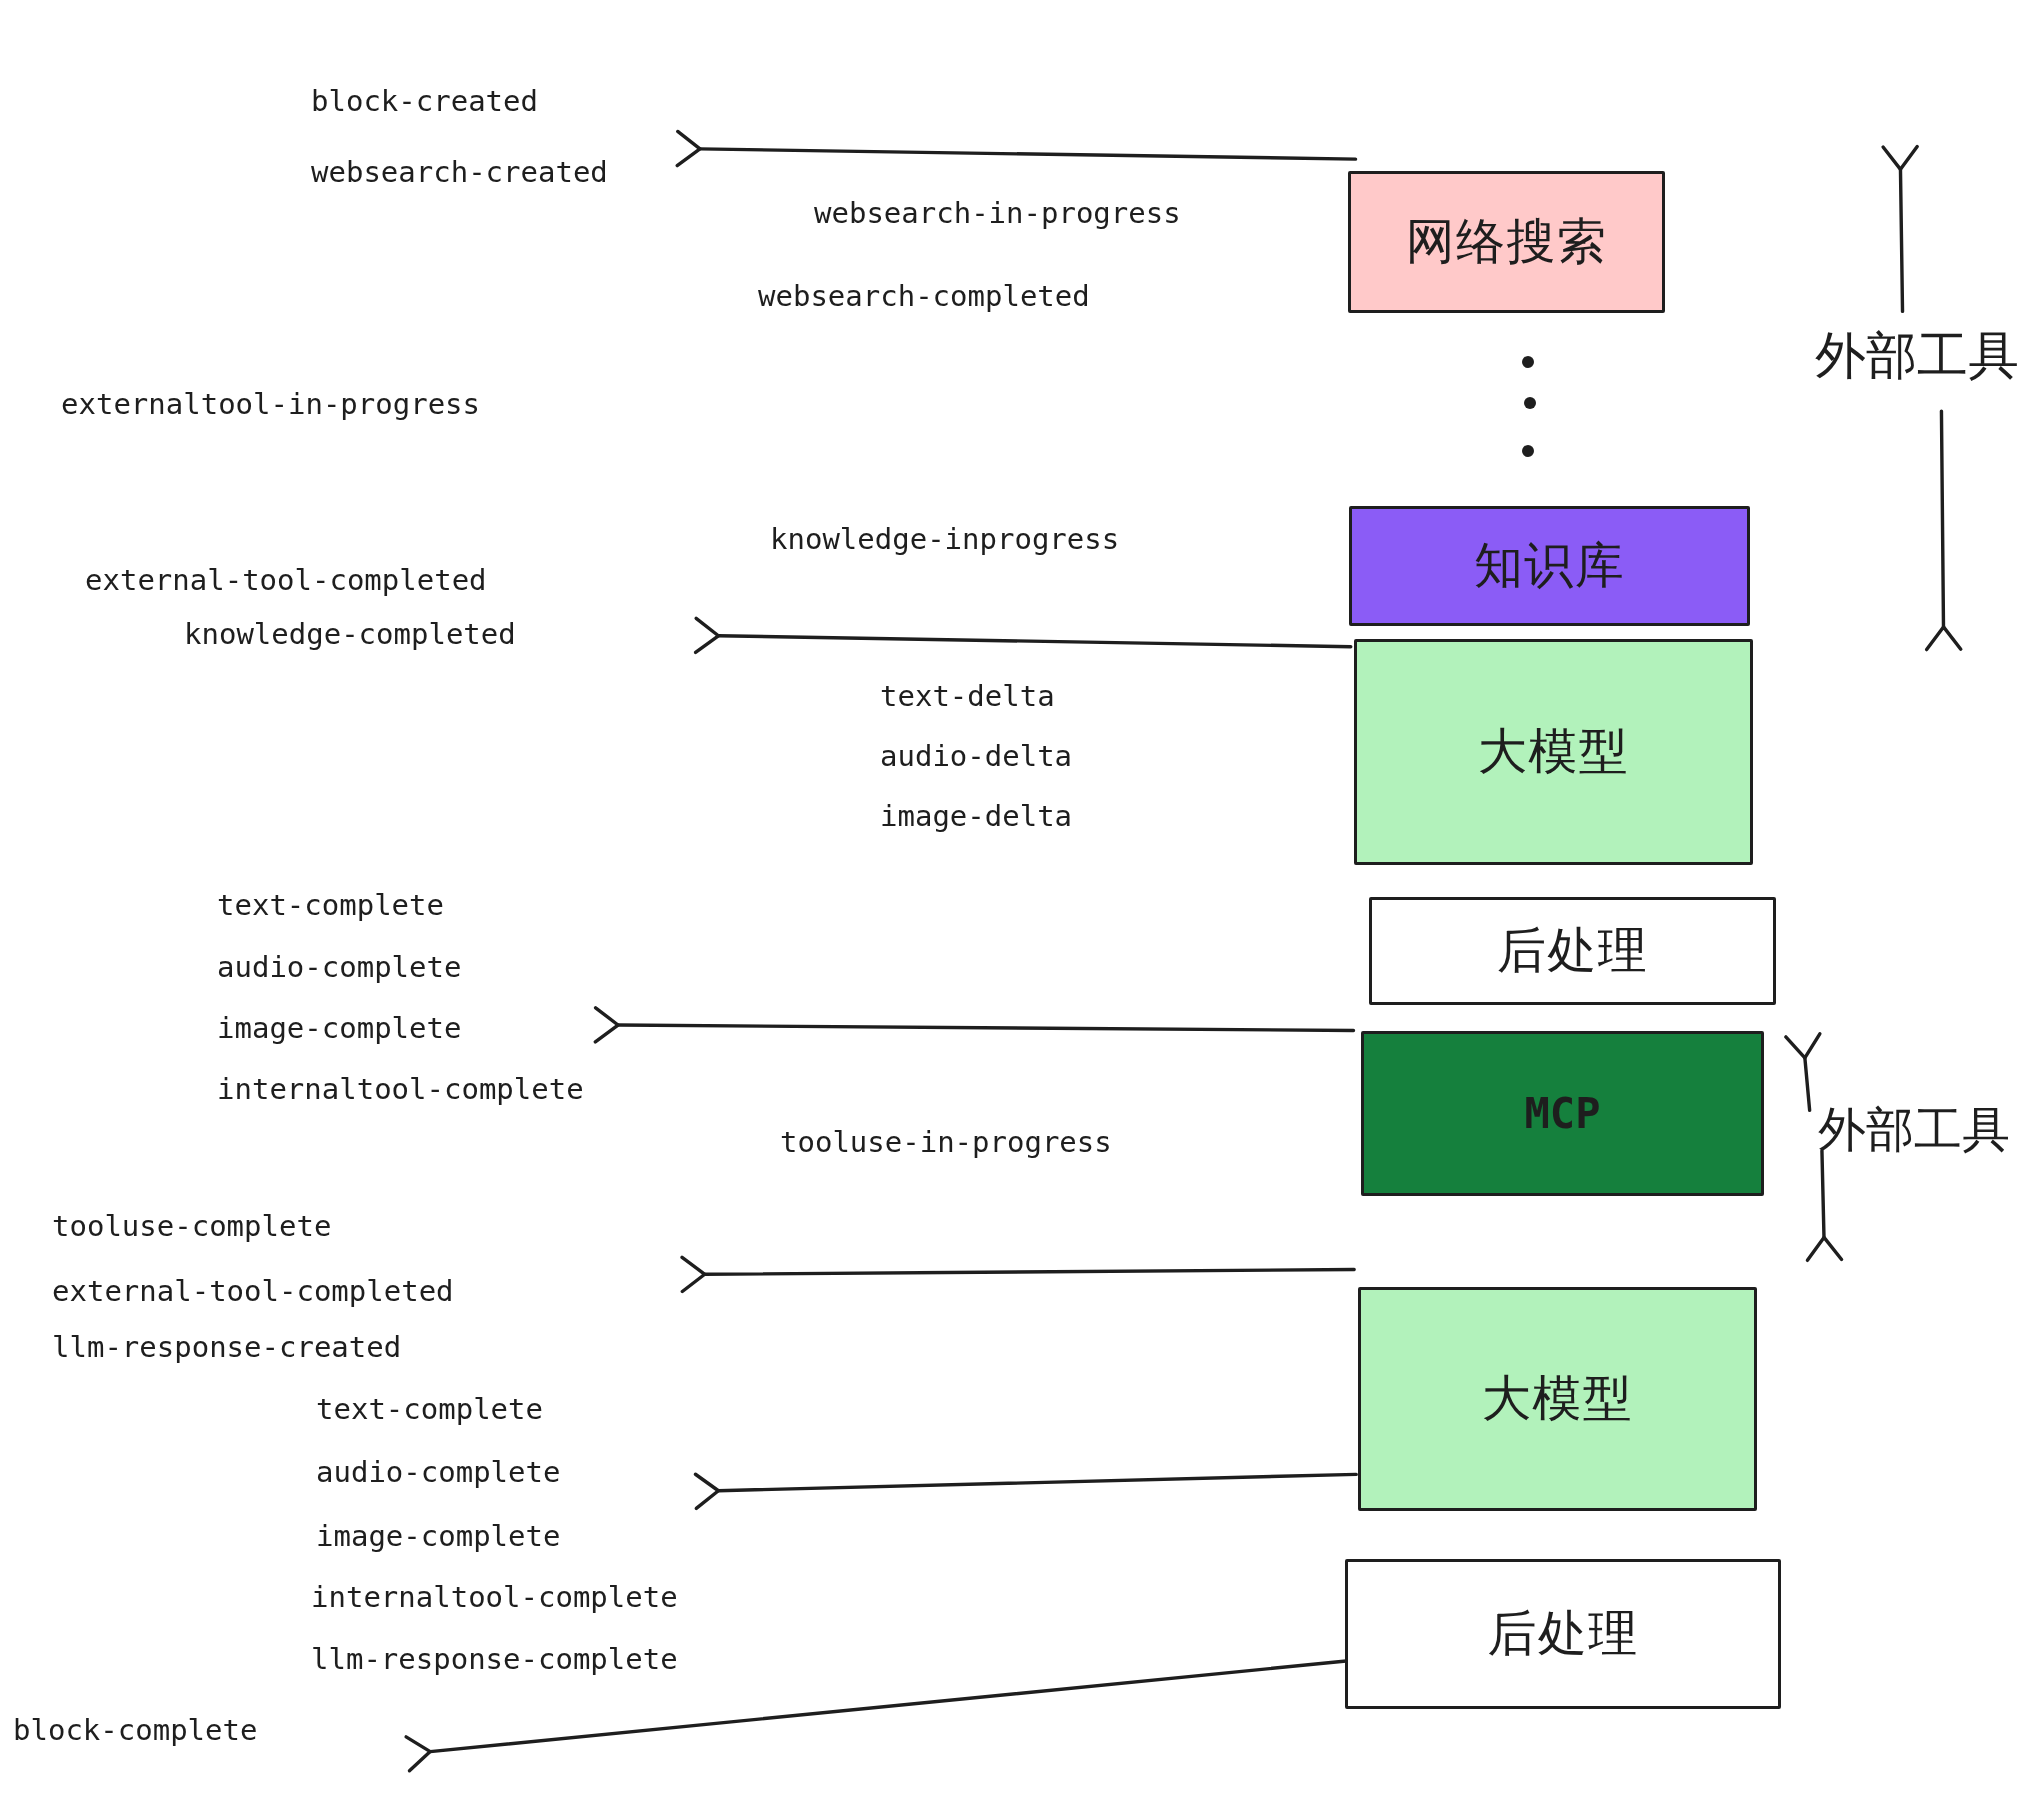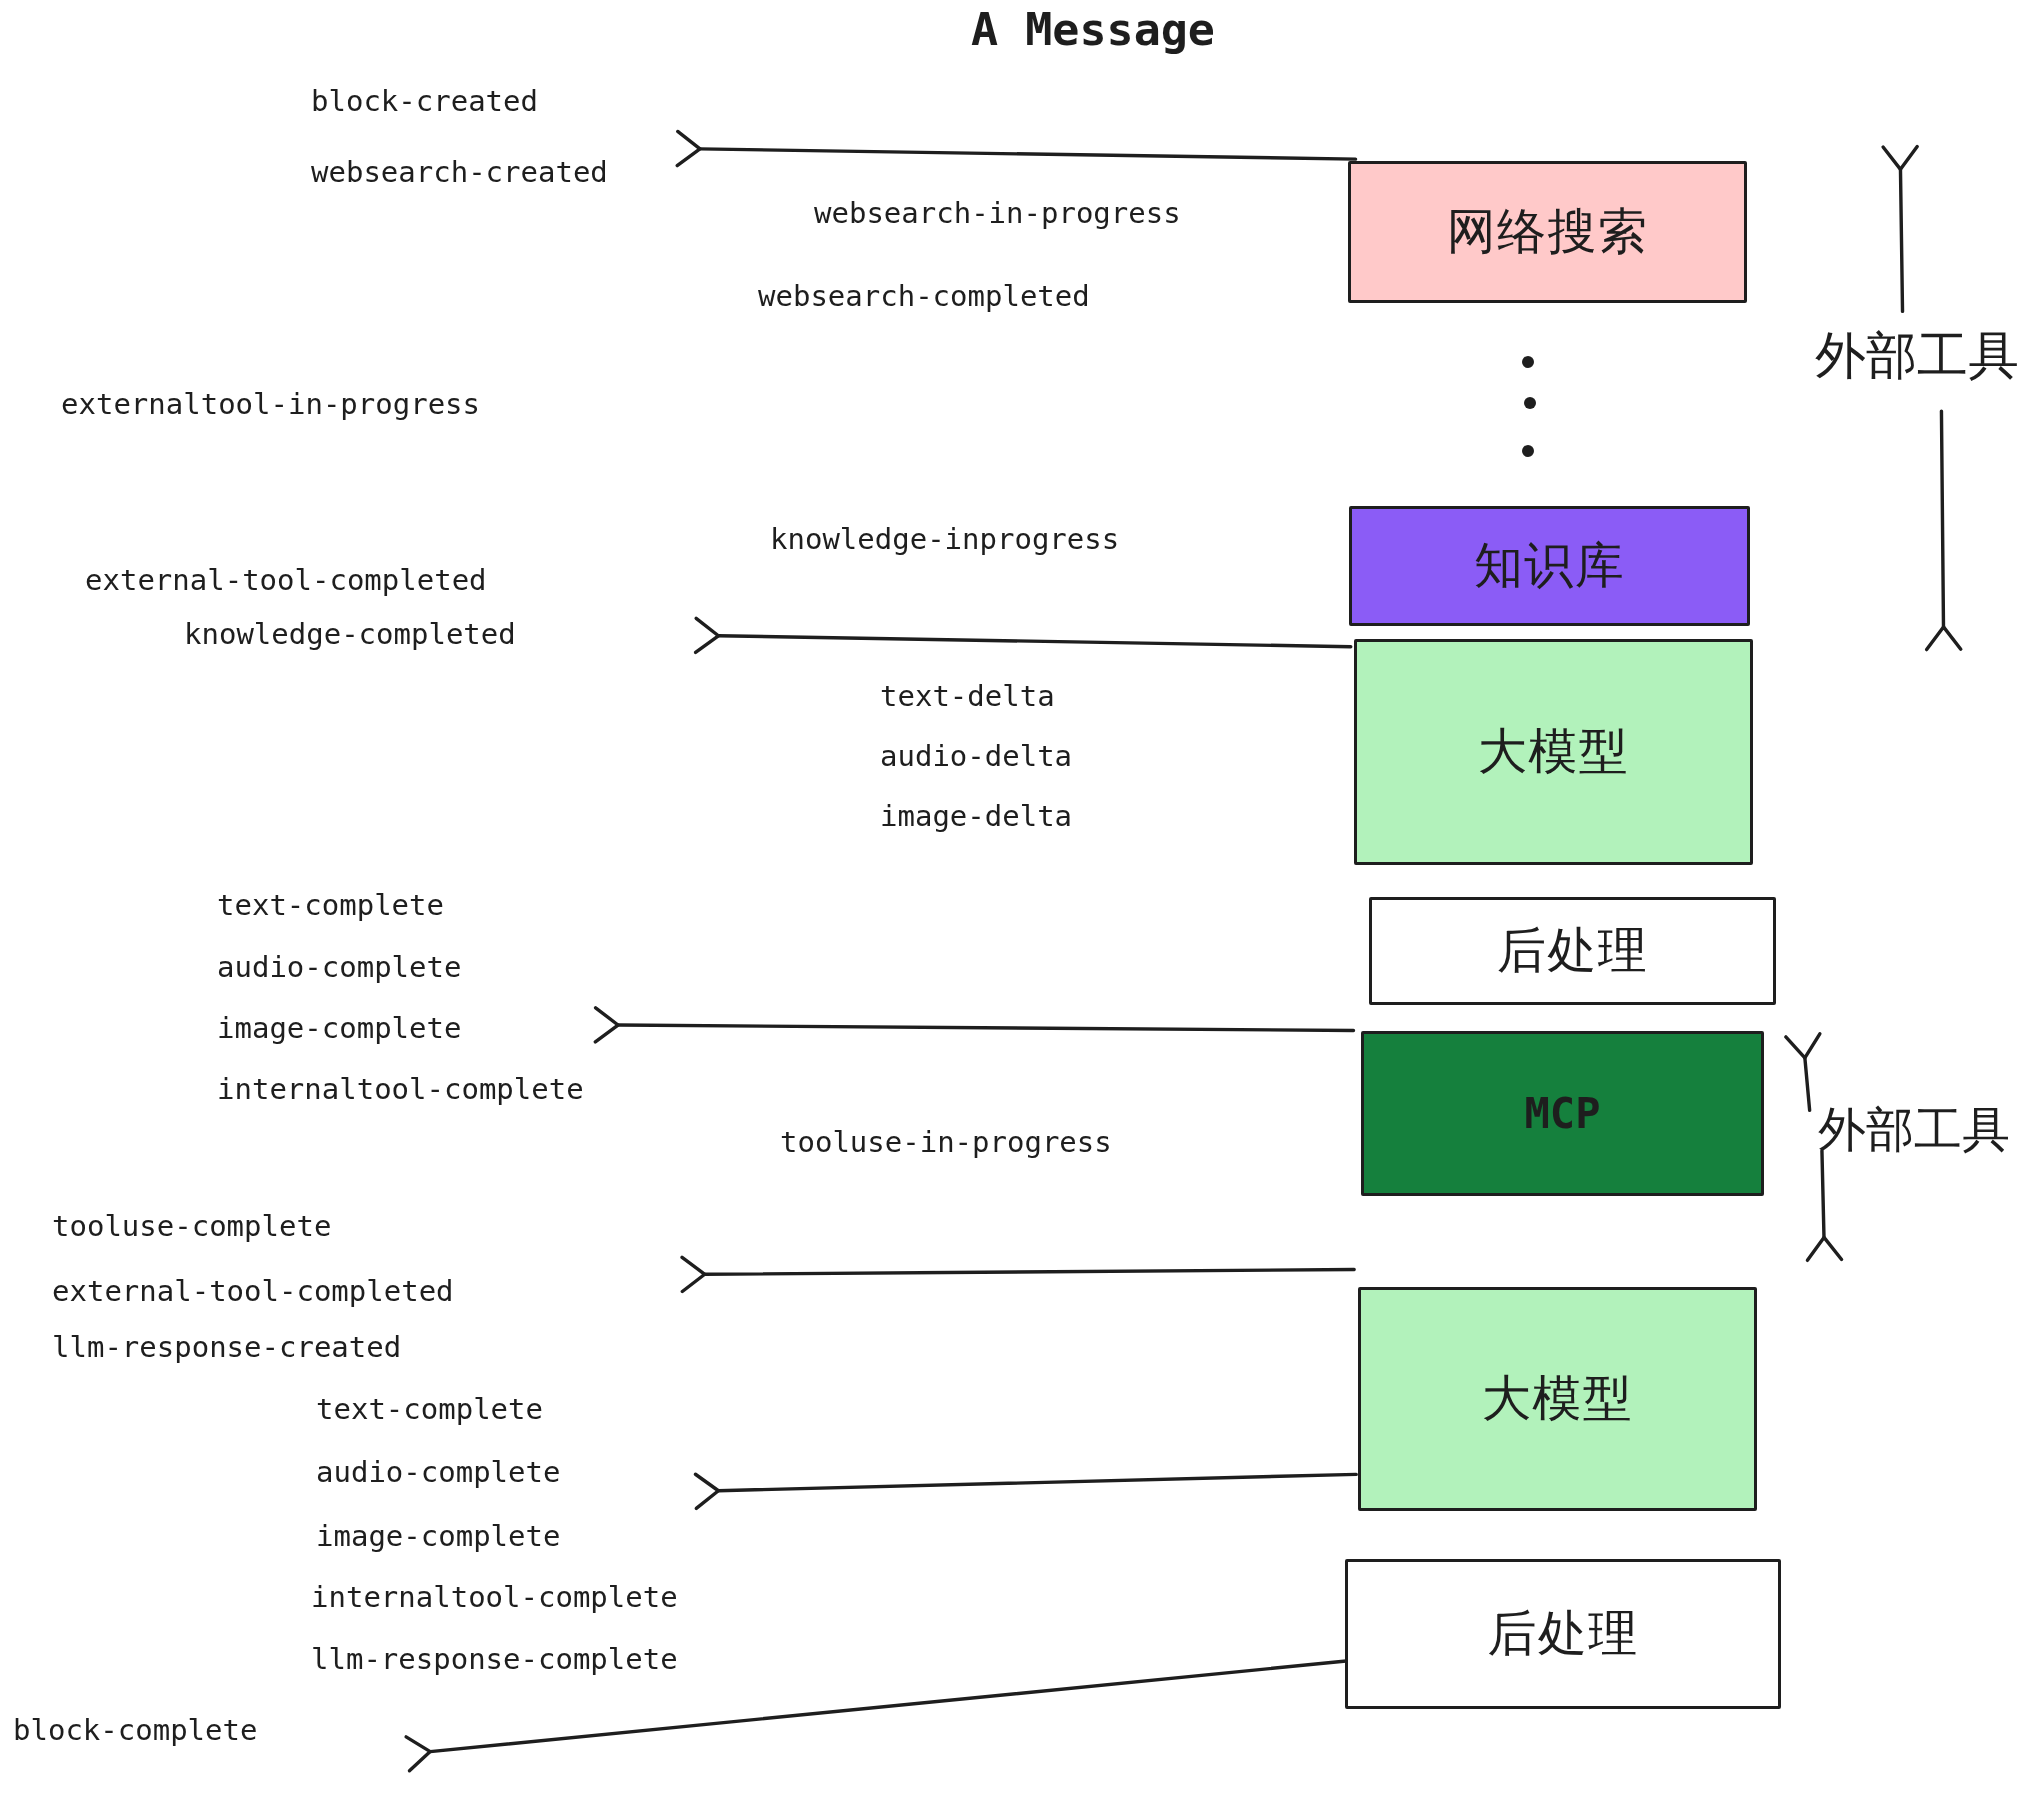--- a/index.html
+++ b/index.html
@@ -82,24 +82,23 @@
       <path d="M1983,1859 L1032,1866" marker-end="url(#ah)"></path>
       <path d="M1986,2159 L1052,2183" marker-end="url(#ah)"></path>
       <path d="M1975,2432 L630,2565" marker-end="url(#ah)"></path>
       <path d="M2786,456 L2783,248" marker-end="url(#ah)"></path>
       <path d="M2843,602 L2846,918" marker-end="url(#ah)"></path>
       <path d="M2650,1626 L2643,1549" marker-end="url(#ah)"></path>
       <path d="M2668,1685 L2671,1812" marker-end="url(#ah)"></path>
     </g>
   </svg>
 
-  <div class="title">A Message</div>
 
   <div id="boxes-layer">
-      <div class="box cjk" style="left: 1348px; top: 161px; width: 399px; height: 142px; background: rgb(255, 201, 201); border-color: rgb(30, 30, 30);">网络搜索</div>
+      <div class="box cjk" style="left: 1348px; top: 171px; width: 317px; height: 142px; background: rgb(255, 201, 201); border-color: rgb(30, 30, 30);">网络搜索</div>
       <div class="box cjk" style="left: 1349px; top: 506px; width: 401px; height: 120px; background: #8b5cf6; border-color: rgb(30, 30, 30);">知识库</div>
       <div class="box cjk" style="left: 1354px; top: 639px; width: 399px; height: 226px; background: rgb(178, 242, 187); border-color: rgb(30, 30, 30);">大模型</div>
       <div class="box cjk" style="left: 1369px; top: 897px; width: 407px; height: 108px; background: rgb(255, 255, 255); border-color: rgb(30, 30, 30);">后处理</div>
       <div class="box latin" style="left: 1361px; top: 1031px; width: 403px; height: 165px; background: #15803d; border-color: rgb(30, 30, 30);">MCP</div>
       <div class="box cjk" style="left: 1358px; top: 1287px; width: 399px; height: 224px; background: rgb(178, 242, 187); border-color: rgb(30, 30, 30);">大模型</div>
       <div class="box cjk" style="left: 1345px; top: 1559px; width: 436px; height: 150px; background: rgb(255, 255, 255); border-color: rgb(30, 30, 30);">后处理</div>
     </div>
   <div id="events-layer">
       <div class="event-label" style="left: 311px; top: 87px;">block-created</div>
       <div class="event-label" style="left: 311px; top: 158px; text-align: center;">websearch-created</div>

